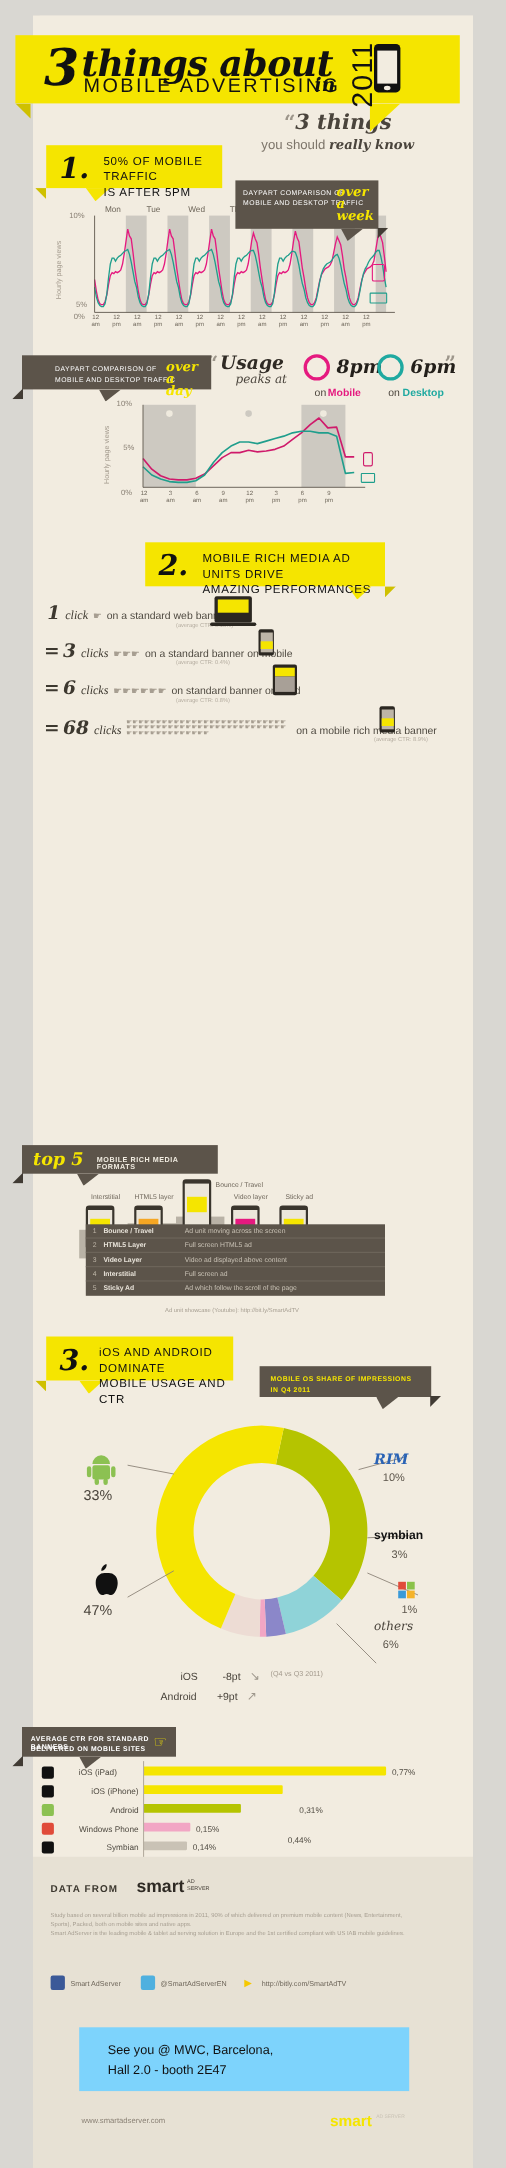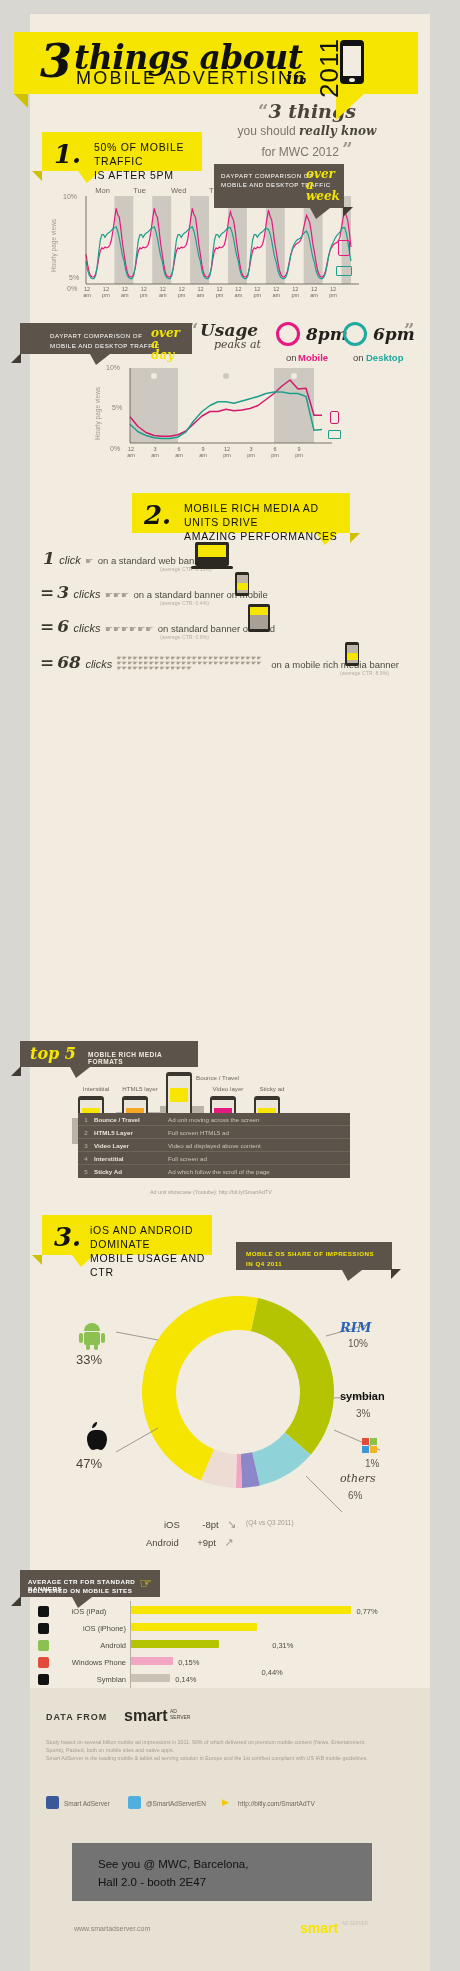--- a/index.html
+++ b/index.html
@@ -66,21 +66,21 @@
   .chart { position:absolute; }
   .axlab { position:absolute; font-size:7px; color:#8b8276; }
   .ylab { position:absolute; font-size:6.5px; color:#a39a8d; writing-mode:vertical-rl;
           transform:rotate(180deg); }
   svg { display:block; overflow:visible; }
 
   
   .crow { position:absolute; }
   .cnum { font-family:"DejaVu Serif",serif; font-style:italic; font-weight:bold;
           font-size:17px; color:#3d382f; }
-  .cword{ font-family:Liberation Sans, sans-serif; font-style:italic; font-size:11px; color:#3d382f;}
+  .cword{ font-family:Liberation Serif, serif; font-style:italic; font-size:11px; color:#3d382f;}
   .ctext{ font-size:9.5px; color:#4f4a41; }
   .cctr { font-size:5.2px; color:#b5ada0; }
   .hands{ color:#a79e91; font-size:9px; letter-spacing:0px; line-height:5.5px; }
 
   
   .ftable { position:absolute; left:78px; top:1113px; width:272px; background:#5c544a;
             color:#e8e3d9; font-size:6.2px; z-index:4;}
   .ftable .r { display:flex; align-items:center; height:13px; border-bottom:1px solid #6e665b;}
   .ftable .r:last-child{border-bottom:none;}
   .ftable .c0{width:16px;text-align:center;color:#bdb5a7;}
@@ -102,21 +102,21 @@
   .barlab { position:absolute; font-size:7.5px; color:#4f4a41; }
   .barval { position:absolute; font-size:7.5px; color:#4f4a41; }
 
   
   .foot { position:absolute; left:30px; top:1688px; width:400px; height:283px; background:#e7e1d4;}
   .fsmall { position:absolute; font-size:5.3px; color:#a59d90; line-height:8px; }
   .social { position:absolute; font-size:6.5px; color:#6f675b; }
   .sq { position:absolute; width:13px;height:13px;border-radius:2px; }
 
   .greenbox { position:absolute; left:72px; top:1843px; width:300px; height:58px;
-              background:#737373; }
+              background:#7dd3fc; }
   .gtxt { position:absolute; left:26px; top:12px; font-size:11.5px; line-height:18px; color:#111; }
   .url { position:absolute; left:74px; top:1925px; font-size:7px; color:#8b8276;}
 </style>
 </head>
 <body>
 
 <div class="shadow-l"></div>
 <div class="page"></div>
 
 <div class="ribbon" id="hdr">
@@ -126,21 +126,20 @@
   <span class="h-script">things about</span>
   <span class="h-sub">MOBILE   ADVERTISING</span>
   <span class="h-in">in</span>
   <span class="h-year">2011</span>
   <span class="phone-ico"></span>
 </div>
 
 <div class="quote">
   <div><span class="qm">“</span><span class="q1">3 things</span></div>
   <div class="q2"><span>you should </span><span class="em">really know</span></div>
-  <div class="q3"><span>for MWC 2012</span> <span class="qm">”</span></div>
 </div>
 
 <div class="callout" style="left:42px;top:132px;width:160px;height:39px;">
   <div class="fold"></div>
   <div class="dn"></div>
   <span class="num">1.</span>
   <span class="txt">
     <span>50% OF MOBILE TRAFFIC</span><br>
     <span>IS AFTER 5PM</span>
   </span>

